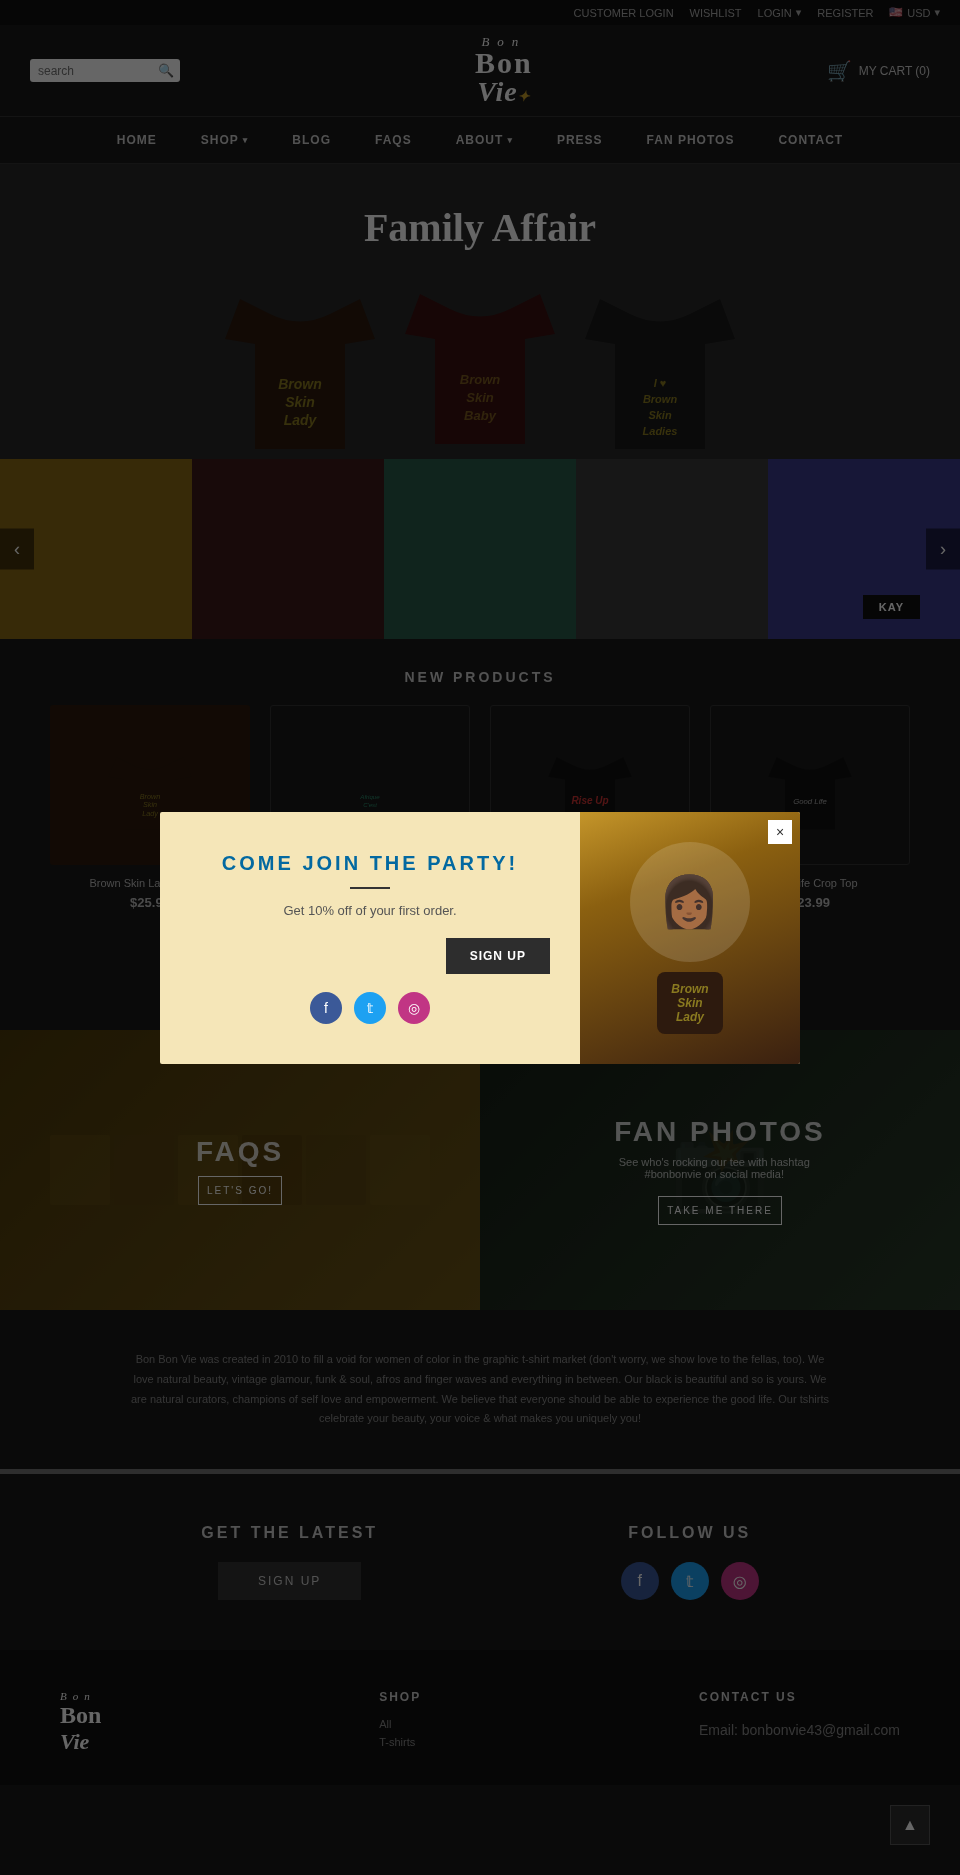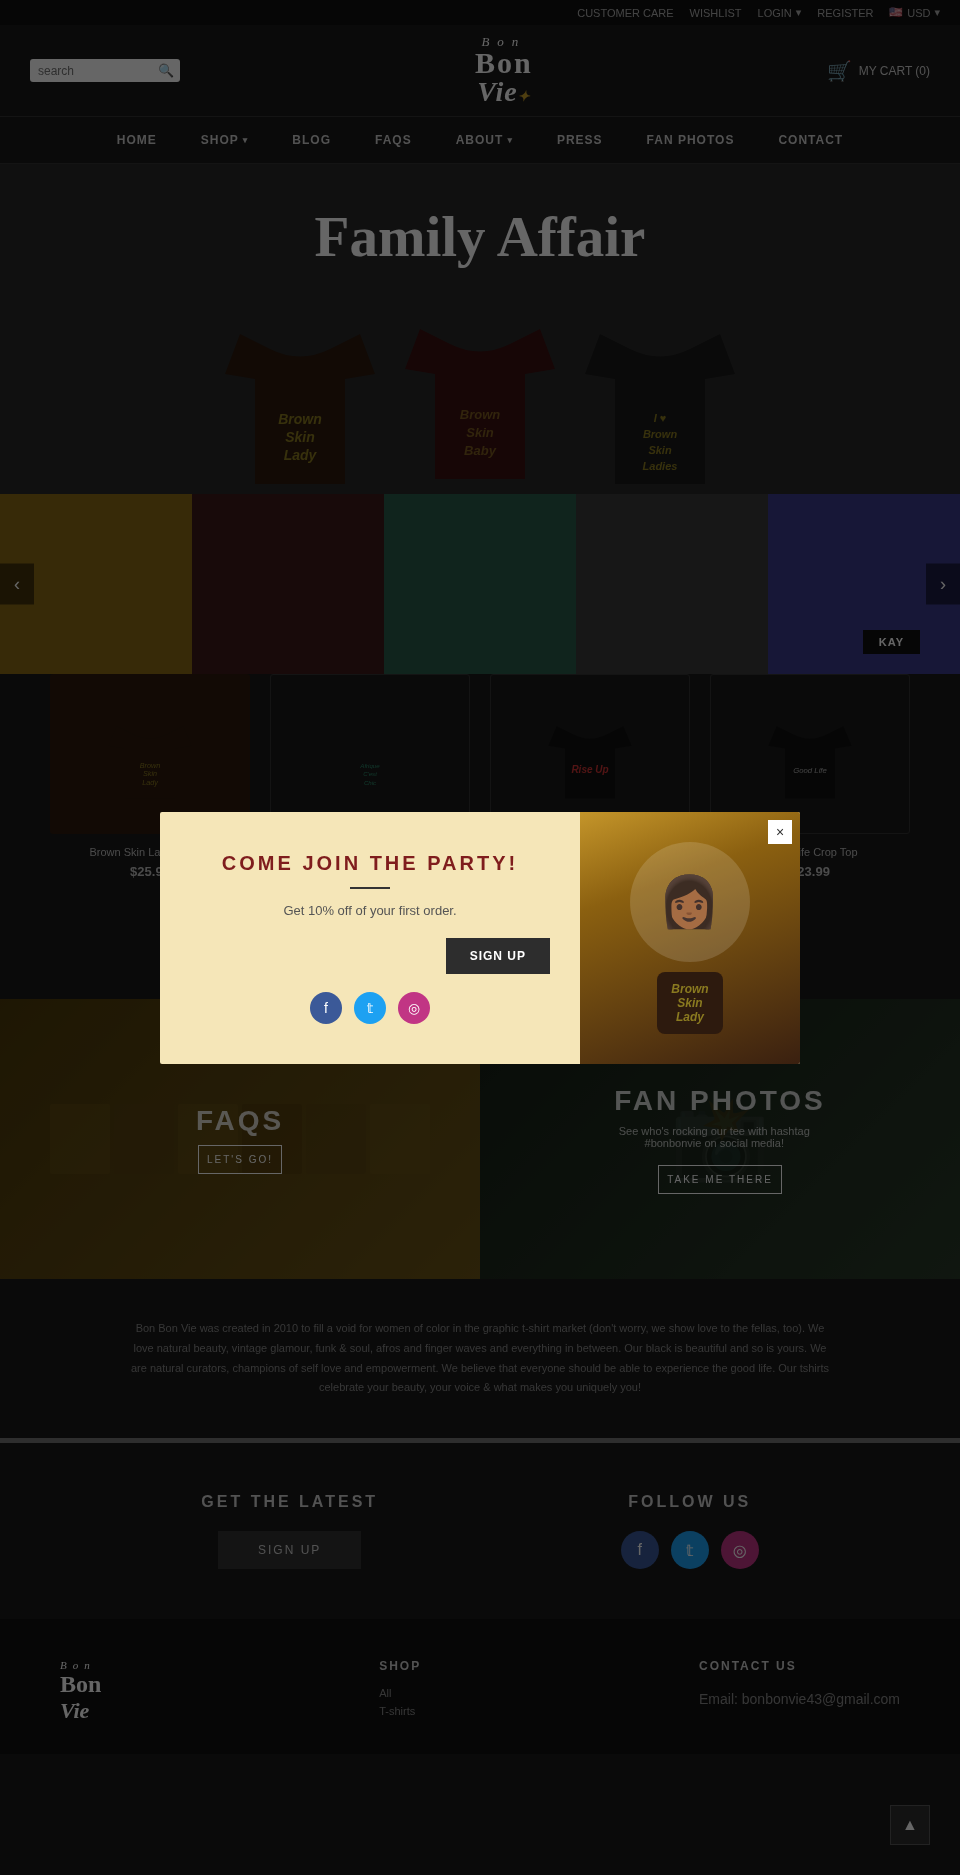--- a/index.html
+++ b/index.html
@@ -83,25 +83,25 @@
 
     
     .hero {
       background: #2a2a2a;
       text-align: center;
       padding: 40px 20px 0;
       position: relative;
       overflow: hidden;
     }
     .hero-title {
-      font-size: 57px;
+      font-size: 40px;
       font-weight: 900;
       color: #fff;
       font-family: Georgia, serif;
-      margin-bottom: 25px;
+      margin-bottom: 8px;
     }
     .hero-shirts {
       display: flex;
       justify-content: center;
       align-items: flex-end;
       gap: -20px;
     }
 
     
     .slider-section {
@@ -153,21 +153,21 @@
     }
     .modal-left {
       padding: 40px 30px;
       flex: 1;
       text-align: center;
     }
     .modal-title {
       font-size: 20px;
       font-weight: bold;
       letter-spacing: 3px;
-      color: #7f1d1d;
+      color: #0369a1;
       margin-bottom: 12px;
     }
     .modal-divider {
       width: 40px;
       height: 2px;
       background: #333;
       margin: 0 auto 14px;
     }
     .modal-subtitle {
       font-size: 13px;
@@ -450,21 +450,21 @@
       text-decoration: none;
       margin-bottom: 6px;
       cursor: pointer;
     }
     .footer-contact-text { font-size: 14px; color: #888; line-height: 1.8; }
   </style>
 </head>
 <body>
 
 <div class="top-bar">
-  <a href="#">CUSTOMER CARE</a>
+  <a href="#">CUSTOMER LOGIN</a>
   <a href="#">WISHLIST</a>
   <span class="login-wrap">
     <a href="#">LOGIN</a>
     <span>▾</span>
   </span>
   <a href="#">REGISTER</a>
   <span class="usd-wrap">
     <span>🇺🇸</span>
     <span>USD</span>
     <span>▾</span>
@@ -563,20 +563,21 @@
           <div style="color:#8a7a20;font-style:italic;font-size:12px;font-weight:bold;">Skin</div>
           <div style="color:#8a7a20;font-style:italic;font-size:12px;font-weight:bold;">Lady</div>
         </div>
       </div>
     </div>
     <button class="modal-close" id="modal-close">×</button>
   </div>
 </div>
 
 <div style="background:#1a1a1a;">
+  <div class="section-title">NEW PRODUCTS</div>
   <div class="products-grid">
     <div class="product-card">
       <div class="product-img dark-brown">
         <svg width="100" height="100" viewBox="0 0 180 180">
             <path d="M30,40 L15,75 L45,80 L45,170 L135,170 L135,80 L165,75 L150,40 L120,55 Q90,70 60,55 Z" fill="#2d1a0e"></path>
             <text x="90" y="115" text-anchor="middle" fill="#8a7a20" font-size="13" font-style="italic">Brown</text>
             <text x="90" y="130" text-anchor="middle" fill="#8a7a20" font-size="13" font-style="italic">Skin</text>
             <text x="90" y="145" text-anchor="middle" fill="#8a7a20" font-size="13" font-style="italic">Lady</text>
           </svg>
       </div>

